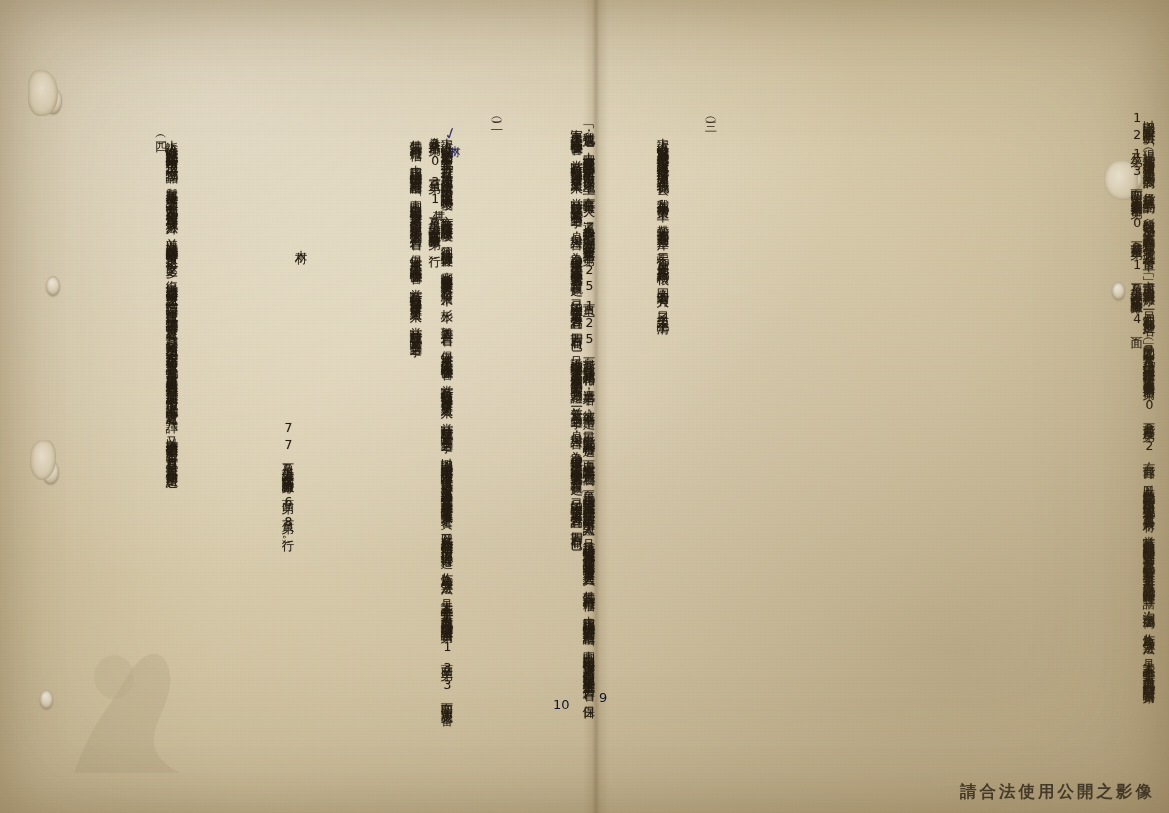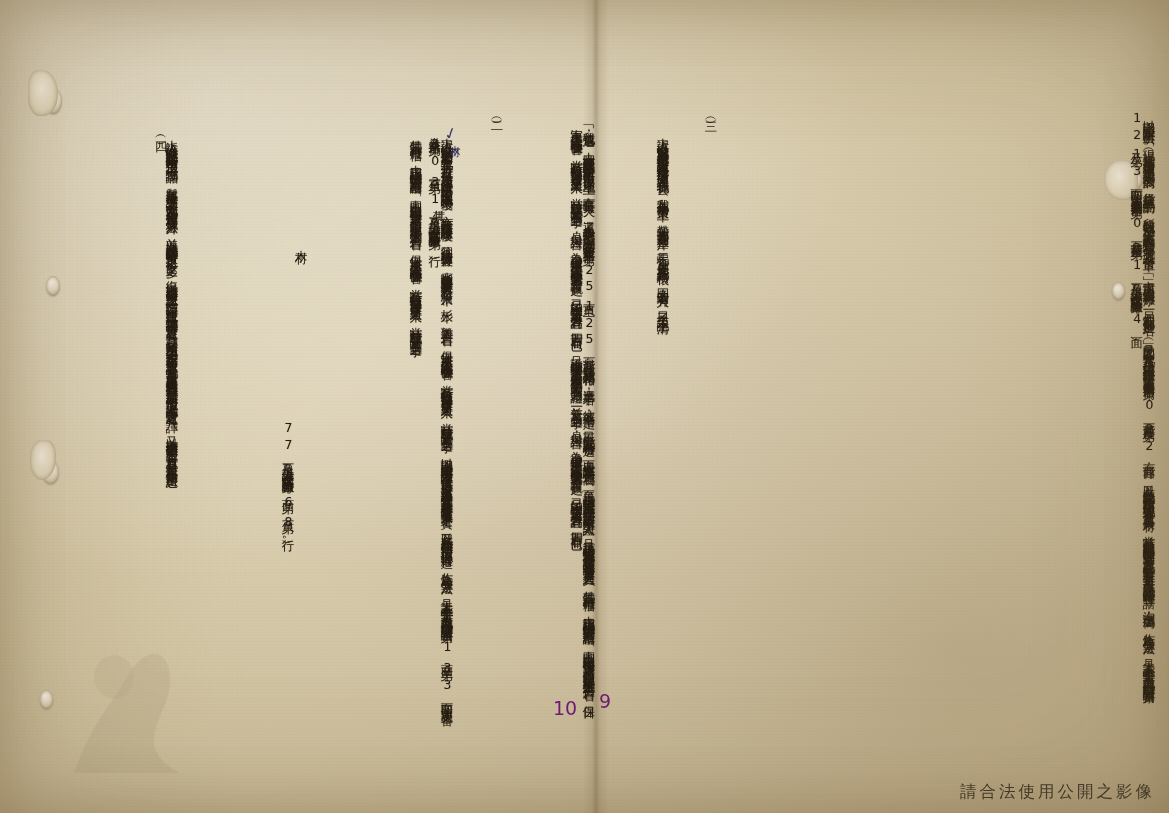--- a/index.html
+++ b/index.html
@@ -99,22 +99,22 @@
   }
   .circnum {
     position: absolute;
     writing-mode: vertical-rl;
     text-orientation: upright;
     font-size: 12.5px;
     color: #231b10;
   }
   .pagenum {
     position: absolute;
-    font-size: 19px;
-    color: #701a75;
+    font-size: 13px;
+    color: #0f172a;
     font-family: "DejaVu Sans", "Liberation Sans", sans-serif;
   }
   .annot {
     position: absolute;
     writing-mode: vertical-rl;
     text-orientation: upright;
     font-size: 11px;
     color: #2d2a4f;
     letter-spacing: 1px;
   }
@@ -128,20 +128,21 @@
   
   .watermark {
     position: absolute;
     right: 14px;
     bottom: 10px;
     font-size: 16.5px;
     color: #3d3323;
     letter-spacing: 3px;
     opacity: .92;
     font-family: "DejaVu Sans", "Liberation Sans", sans-serif;
+    font-weight: bold;
   }
 
   
   .blob {
     position: absolute;
     left: 60px;
     bottom: 30px;
     width: 170px;
     height: 150px;
     opacity: .30;

